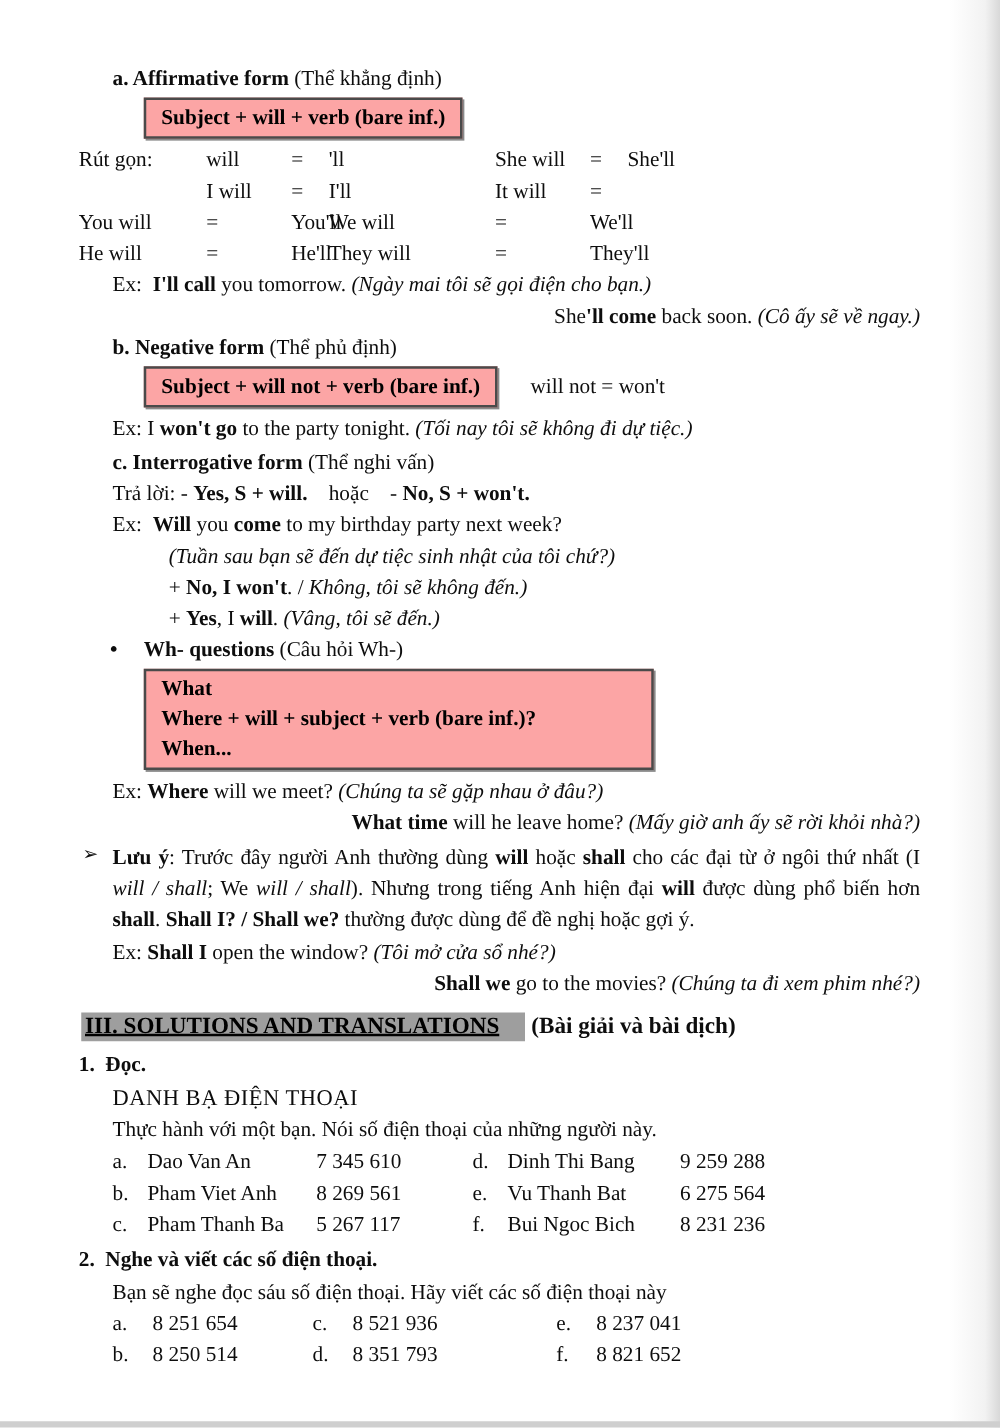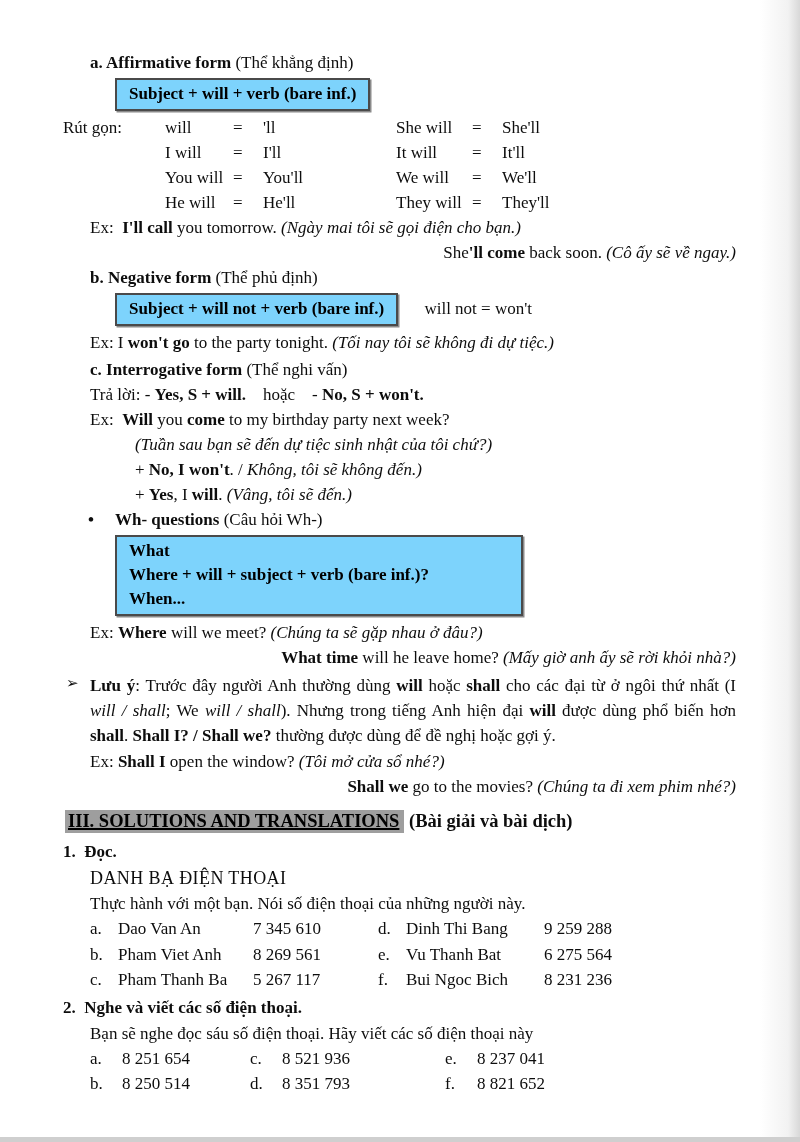--- a/index.html
+++ b/index.html
@@ -19,21 +19,21 @@
   .seg-i { font-style: italic; }
   .seg-u { }
 
   .ind-ex   { margin-left: 27px; }   
   .ind-cont { margin-left: 57px; text-align: right; }   
   .ind-cont2{ margin-left: 72px; }   
 
   .box-row { margin: 3px 0 4px 52px; }
   .formula-box {
     display: inline-block;
-    background: #7dd3fc;
+    background: #fca5a5;
     border: 2px solid #4a4a4a;
     box-shadow: 1.5px 1.5px 0 #8a8a8a;
     padding: 2px 12px 3px 12px;
     font-weight: 700;
     line-height: 24px;
     color: #000;
   }
   .formula-box .fline { line-height: 24px; }
   .box-note { margin-left: 22px; font-weight: 400; }
 
@@ -47,21 +47,21 @@
   .wh-bullet-line { margin-left: 25px; }
   .wh-bullet { display: inline-block; width: 27px; font-weight: 700; }
 
   .note-row { display: flex; margin: 3px 0 1px 3px; }
   .note-arrow { width: 24px; flex: 0 0 24px; font-size: 15px; padding-top: 1px; }
   .note-para { flex: 1; text-align: justify; line-height: 25px; }
 
   .sol-header { margin: 8px 0 4px 2px; font-weight: 700; font-size: 18.5px; line-height: 28px; }
   .sol-highlight {
     background: #9e9e9e;
-    padding: 1px 5px 2px 3px;
+    padding: 1px 21px 2px 3px;
     text-decoration: underline;
     text-decoration-thickness: 2px;
     color: #000;
   }
   .sol-rest { }
 
   .task-heading { line-height: 26px; }
   .subtitle { margin-left: 27px; font-size: 18px; letter-spacing: 0.4px; line-height: 26px; }
   .instruction { margin-left: 27px; line-height: 25px; }
 
@@ -97,21 +97,20 @@
     <span class="ct-cell">She will</span>
     <span class="ct-cell">=</span>
     <span class="ct-cell">She'll</span>
 
     <span class="ct-cell"></span>
     <span class="ct-cell">I will</span>
     <span class="ct-cell">=</span>
     <span class="ct-cell">I'll</span>
     <span class="ct-cell">It will</span>
     <span class="ct-cell">=</span>
-    <span class="ct-cell">It'll</span>
 
     <span class="ct-cell"></span>
     <span class="ct-cell">You will</span>
     <span class="ct-cell">=</span>
     <span class="ct-cell">You'll</span>
     <span class="ct-cell">We will</span>
     <span class="ct-cell">=</span>
     <span class="ct-cell">We'll</span>
 
     <span class="ct-cell"></span>

